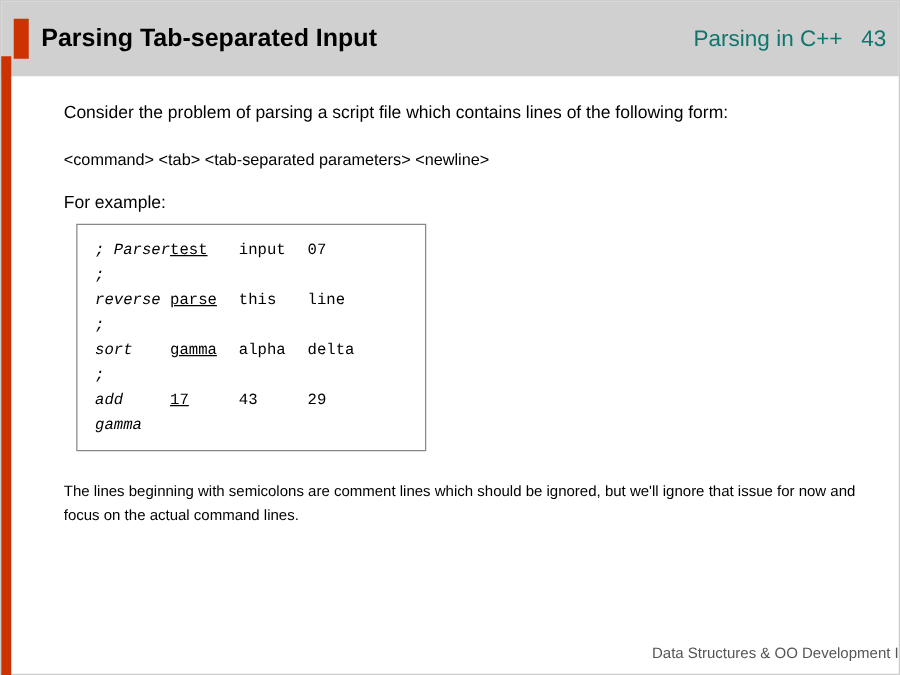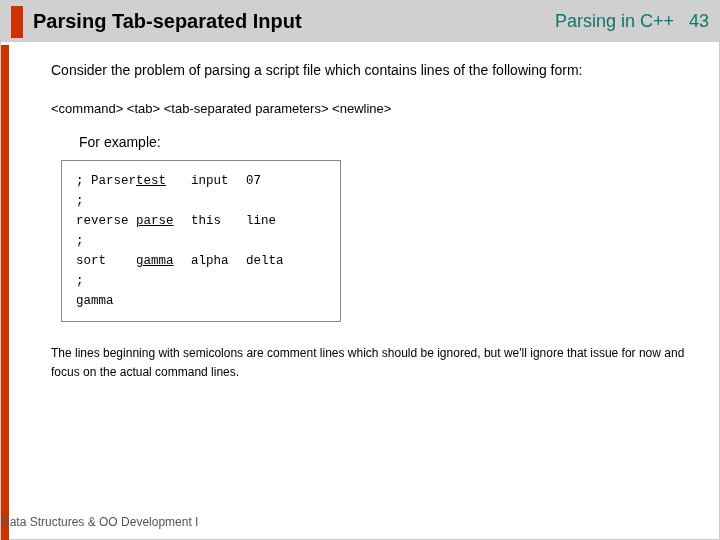--- a/index.html
+++ b/index.html
@@ -22,21 +22,21 @@
       background: #ffffff;
       position: relative;
       border: 1px solid #ccc;
     }
 
     .header {
       display: flex;
       align-items: center;
       background: #d0d0d0;
       padding: 6px 10px;
-      height: 41px;
+      height: 60px;
       position: relative;
     }
 
     .header-accent {
       width: 12px;
       height: 32px;
       background: #cc3300;
       margin-right: 10px;
       flex-shrink: 0;
     }
@@ -69,21 +69,20 @@
       font-family: Liberation Sans, sans-serif;
       font-size: 13px;
       color: #000000;
       margin-bottom: 18px;
     }
 
     .for-example {
       font-size: 14px;
       color: #000000;
       margin-bottom: 10px;
-      margin-left: 28px;
     }
 
     .code-box {
       border: 1px solid #888;
       background: #ffffff;
       padding: 10px 14px;
       font-family: 'Courier New', Courier, monospace;
       font-size: 12.5px;
       color: #000000;
       display: inline-block;
@@ -95,38 +94,38 @@
 
     .code-box table {
       border-collapse: collapse;
     }
 
     .code-box td {
       padding: 0;
       vertical-align: top;
     }
 
-    .col1 { min-width: 60px; }
+    .col1 { min-width: 60px; font-style: italic; }
     .col2 { min-width: 55px; text-decoration: underline; }
     .col3 { min-width: 55px; }
     .col4 { min-width: 55px; }
 
     .footer-text {
       font-size: 12px;
       color: #000000;
       line-height: 1.55;
       margin-bottom: 16px;
     }
 
     .slide-footer {
       position: absolute;
       bottom: 10px;
       left: 0;
       right: 0;
-      text-align: left;
+      text-align: right;
       font-size: 12px;
       color: #555;
     }
 
     .left-accent-bar {
       position: absolute;
       left: 0;
       top: 44px;
       width: 8px;
       height: 496px;
@@ -196,20 +195,26 @@
               <td class="col3">alpha</td>
               <td class="col4">delta</td>
             </tr>
             <tr>
               <td class="col1">;</td>
               <td class="col2"></td>
               <td class="col3"></td>
               <td class="col4"></td>
             </tr>
             <tr>
+              <td class="col1">add</td>
+              <td class="col2">17</td>
+              <td class="col3">43</td>
+              <td class="col4">29</td>
+            </tr>
+            <tr>
               <td class="col1">gamma</td>
               <td class="col2"></td>
               <td class="col3"></td>
               <td class="col4"></td>
             </tr>
           </tbody>
         </table>
       </div>
 
       <div class="footer-text">The lines beginning with semicolons are comment lines which should be ignored, but we'll ignore that issue for now and focus on the actual command lines.</div>

